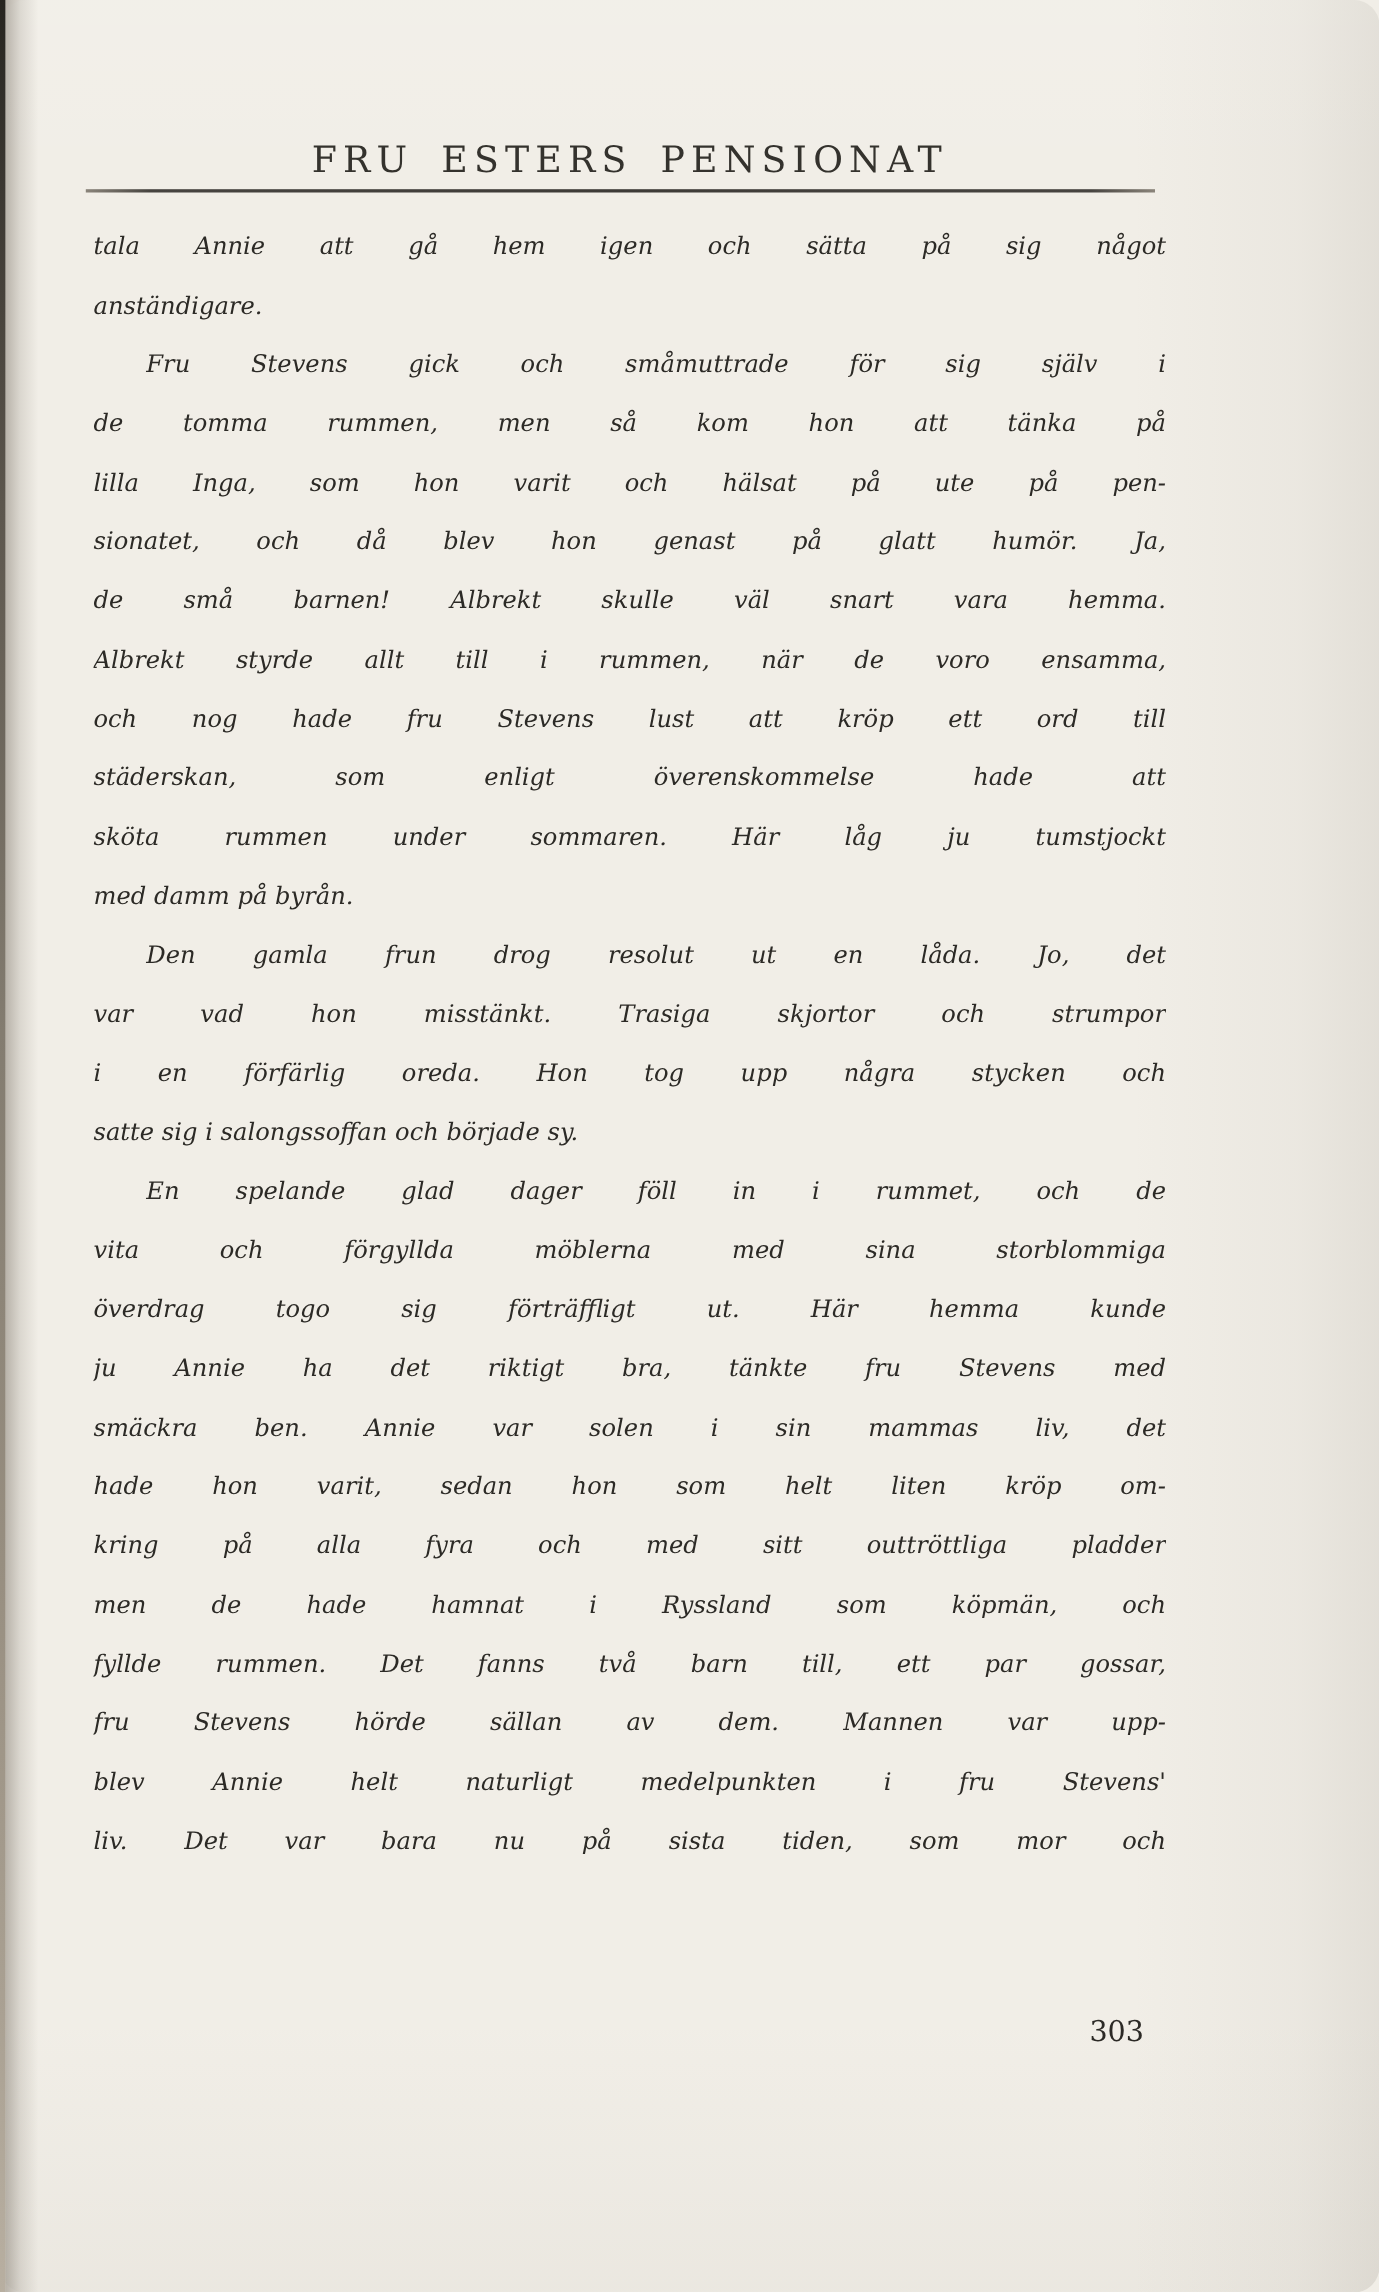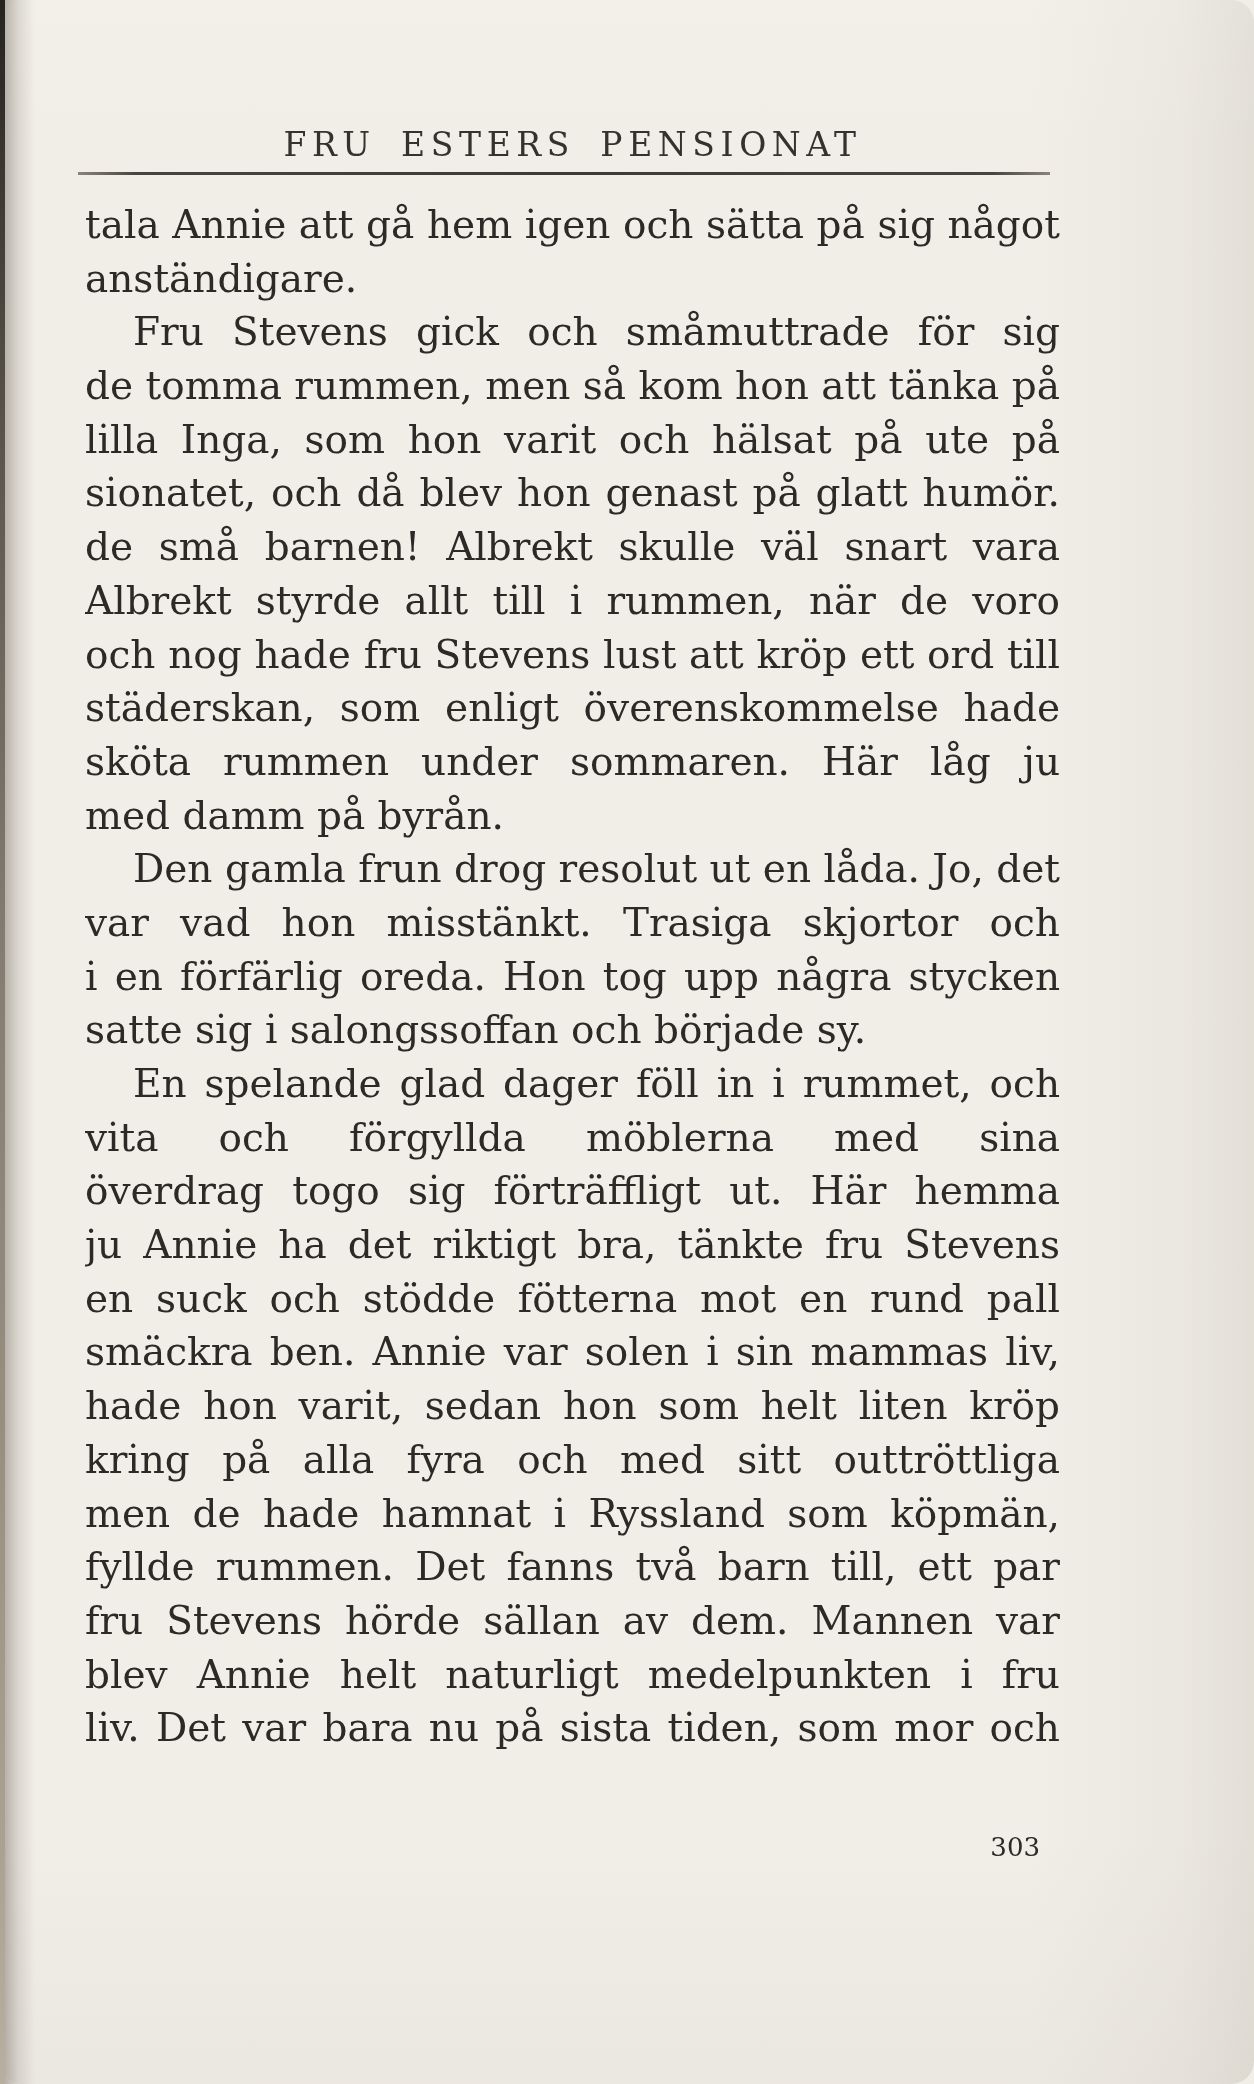--- a/index.html
+++ b/index.html
@@ -86,27 +86,28 @@
       #8a847a 100%);
   }
   .text-block {
     position: absolute;
     top: 198px;
     left: 85px;
     width: 975px;
   }
   .line {
     font-family: "DejaVu Serif", serif;
-    font-size: 39px;
+    font-size: 22px;
     line-height: 53.7px;
     height: 53.7px;
     color: #2c2a26;
     text-align: justify;
     text-align-last: justify;
     overflow: hidden;
+    font-style: italic;
   }
   .line.end {
     text-align: center;
     text-align-last: left;
   }
   .line.indent {
     text-indent: 48px;
   }
   .page-number {
     position: absolute;
@@ -144,21 +145,20 @@
       <div class="line">sköta rummen under sommaren. Här låg ju tumstjockt</div>
       <div class="line end">med damm på byrån.</div>
       <div class="line indent">Den gamla frun drog resolut ut en låda. Jo, det</div>
       <div class="line">var vad hon misstänkt. Trasiga skjortor och strumpor</div>
       <div class="line">i en förfärlig oreda. Hon tog upp några stycken och</div>
       <div class="line end">satte sig i salongssoffan och började sy.</div>
       <div class="line indent">En spelande glad dager föll in i rummet, och de</div>
       <div class="line">vita och förgyllda möblerna med sina storblommiga</div>
       <div class="line">överdrag togo sig förträffligt ut. Här hemma kunde</div>
       <div class="line">ju Annie ha det riktigt bra, tänkte fru Stevens med</div>
-      <div class="line">en suck och stödde fötterna mot en rund pall med</div>
       <div class="line">smäckra ben. Annie var solen i sin mammas liv, det</div>
       <div class="line">hade hon varit, sedan hon som helt liten kröp om-</div>
       <div class="line">kring på alla fyra och med sitt outtröttliga pladder</div>
       <div class="line">men de hade hamnat i Ryssland som köpmän, och</div>
       <div class="line">fyllde rummen. Det fanns två barn till, ett par gossar,</div>
       <div class="line">fru Stevens hörde sällan av dem. Mannen var upp-</div>
       <div class="line">blev Annie helt naturligt medelpunkten i fru Stevens'</div>
       <div class="line">liv. Det var bara nu på sista tiden, som mor och</div>
     </div>
 

